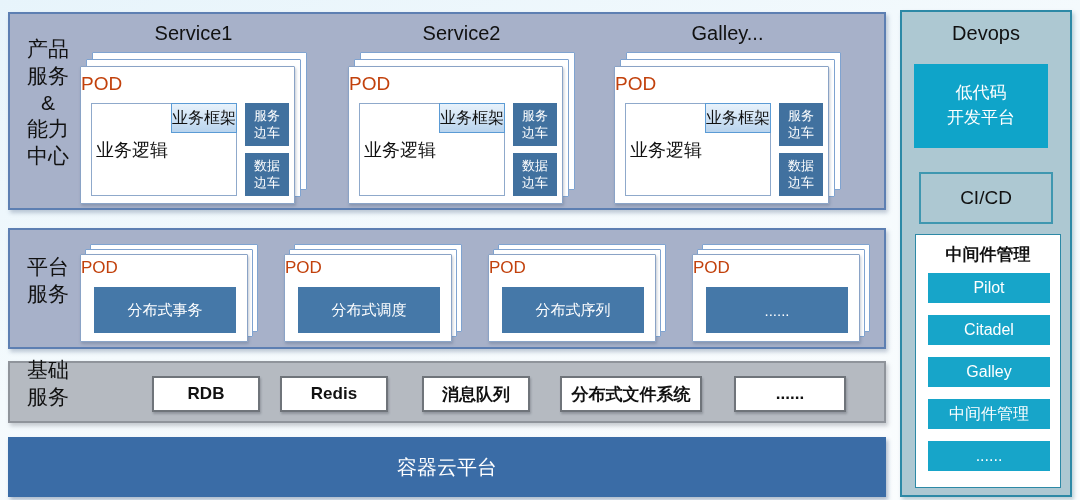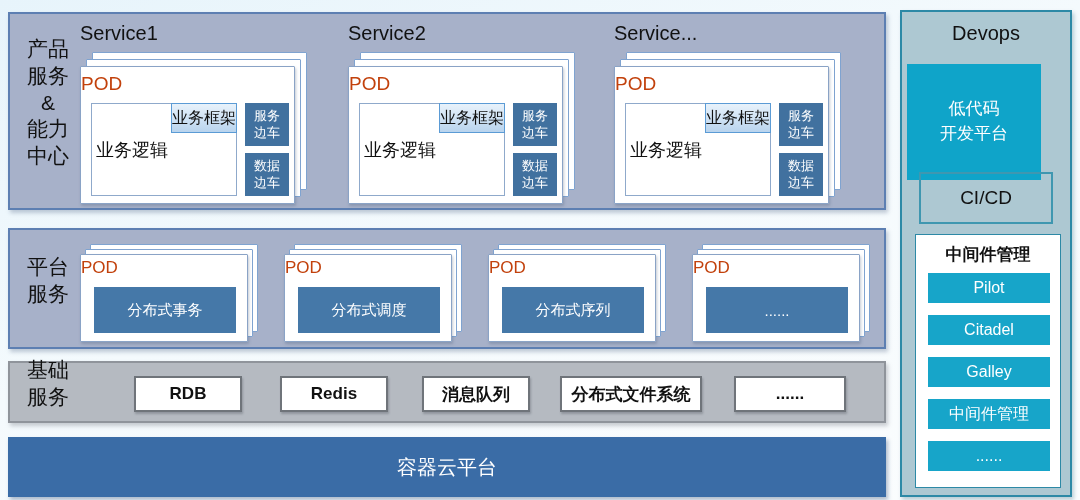--- a/index.html
+++ b/index.html
@@ -26,21 +26,21 @@
 
   
   .stack { position:absolute; }
   .s-layer { position:absolute; background:#fff; border:1px solid #7fa3d0; border-radius:1px; }
   .s-back2 { z-index:1; }
   .s-back1 { z-index:2; }
   .s-card  { z-index:3; border:1px solid #8aa3c6; box-shadow:1px 2px 3px rgba(80,100,130,.35); }
 
   
   .svc-group { position:absolute; top:0; height:100%; width:230px; }
-  .svc-title { position:absolute; top:8px; left:0; width:227px; font-size:20px; color:#111; }
+  .svc-title { position:absolute; top:8px; left:0; width:227px; text-align:center; font-size:20px; color:#111; }
   .svc-stack { top:38px; left:0; width:227px; height:152px; }
   .svc-stack .s-card  { left:0;  top:14px; width:215px; height:138px; }
   .svc-stack .s-back1 { left:6px; top:7px; width:215px; height:138px; }
   .svc-stack .s-back2 { left:12px; top:0;  width:215px; height:138px; }
   .pod-title { position:absolute; top:6px; left:0; width:100%; text-align:left; font-size:19px; font-weight:400; color:#c2410c; }
   .logic-box { position:absolute; left:10px; top:36px; width:146px; height:93px;
                border:1px solid #8fa9cb; display:flex; flex-direction:row; background:#fff; }
   .logic-text { flex:1; display:flex; align-items:center; justify-content:center; font-size:18px; color:#111; }
   .frame-strip { height:30px; border:1px solid #5b9bd5; margin:-1px;
                background:linear-gradient(#e8f2fb,#b9d4ee);
@@ -62,21 +62,21 @@
 
   
   .infra-box { position:absolute; top:13px; height:36px; background:#fff; border:2px solid #6f747a;
                display:flex; align-items:center; justify-content:center; font-size:17px; font-weight:600;
                color:#111; box-shadow:1px 2px 2px rgba(90,95,105,.4); }
 
   
   #devops { position:absolute; left:900px; top:10px; width:172px; height:487px;
             background:#adc8d2; border:2px solid #2d89a6; box-shadow:2px 3px 4px rgba(70,120,140,.35); }
   .devops-title { position:absolute; top:10px; left:0; width:100%; text-align:center; font-size:20px; color:#111; }
-  .lowcode { position:absolute; left:5px; top:52px; width:134px; height:116px; background:#0fa4c9; color:#fff;
+  .lowcode { position:absolute; left:12px; top:52px; width:134px; height:84px; background:#0fa4c9; color:#fff;
              display:flex; flex-direction:column; align-items:center; justify-content:center;
              font-size:17px; line-height:1.45; }
   .cicd { position:absolute; left:17px; top:160px; width:134px; height:52px; border:2px solid #3f97b0;
           display:flex; align-items:center; justify-content:center; font-size:19px; color:#111; }
   .panel { position:absolute; left:13px; top:222px; width:146px; height:254px; background:#fff;
            border:1px solid #2d89a6; }
   .panel-title { position:absolute; top:8px; left:0; width:100%; text-align:center; font-size:17px; font-weight:600; color:#111; }
   .panel-btn { position:absolute; left:12px; width:122px; height:30px; background:#17a5c9; color:#fff;
                display:flex; align-items:center; justify-content:center; font-size:16px; }
   .pb0 { top:38px; } .pb1 { top:80px; } .pb2 { top:122px; } .pb3 { top:164px; } .pb4 { top:206px; }
@@ -135,21 +135,21 @@
           </div>
           <div class="sidecar sc2">
             <span>数据</span>
             <span>边车</span>
           </div>
         </div>
       </div>
     </div>
 
     <div class="svc-group" style="left:604px">
-      <div class="svc-title">Service...</div>
+      <div class="svc-title">Galley...</div>
       <div class="stack svc-stack">
         <div class="s-layer s-back2"></div>
         <div class="s-layer s-back1"></div>
         <div class="s-layer s-card">
           <div class="pod-title">POD</div>
           <div class="logic-box">
             <div class="logic-text">业务逻辑</div>
             <div class="frame-strip">业务框架</div>
           </div>
           <div class="sidecar sc1">
@@ -214,21 +214,21 @@
         </div>
       </div>
     </div>
   </div>
 
   <div class="band" id="band3">
     <div class="band-label">
       <span>基础</span>
       <span>服务</span>
     </div>
-    <div class="infra-box" style="left:124px;width:108px">RDB</div>
+    <div class="infra-box" style="left:142px;width:108px">RDB</div>
     <div class="infra-box" style="left:270px;width:108px">Redis</div>
     <div class="infra-box" style="left:412px;width:108px">消息队列</div>
     <div class="infra-box" style="left:550px;width:142px">分布式文件系统</div>
     <div class="infra-box" style="left:724px;width:112px">......</div>
   </div>
 
   <div id="bar">
     <span>容器云平台</span>
   </div>
 

